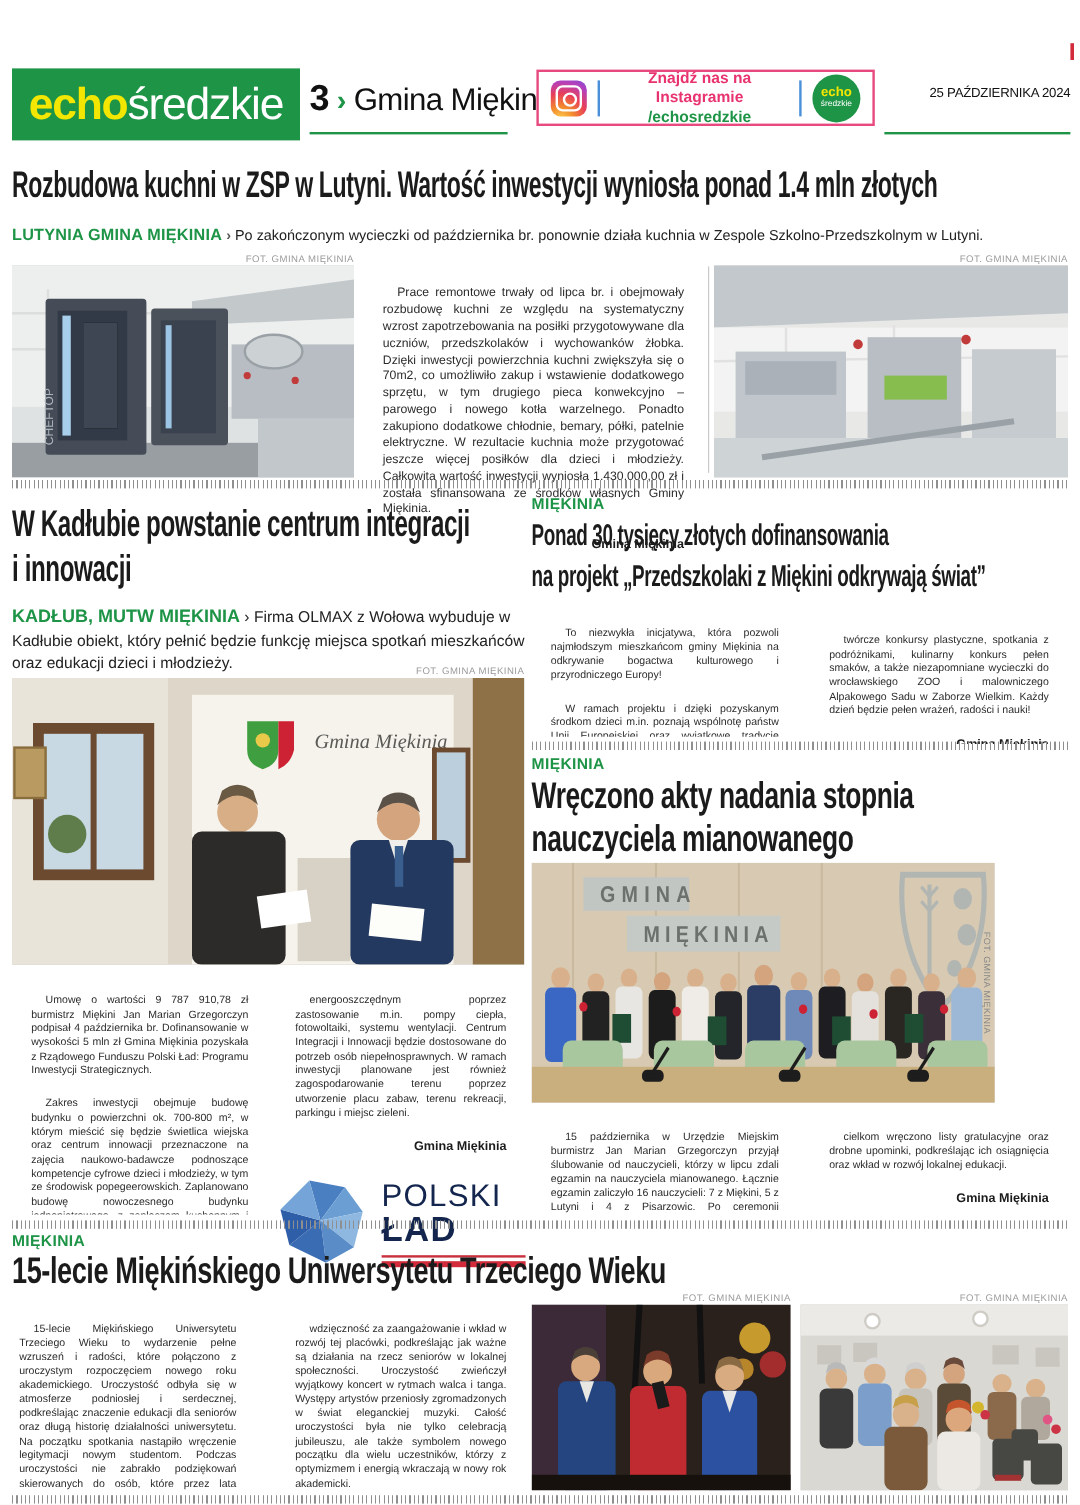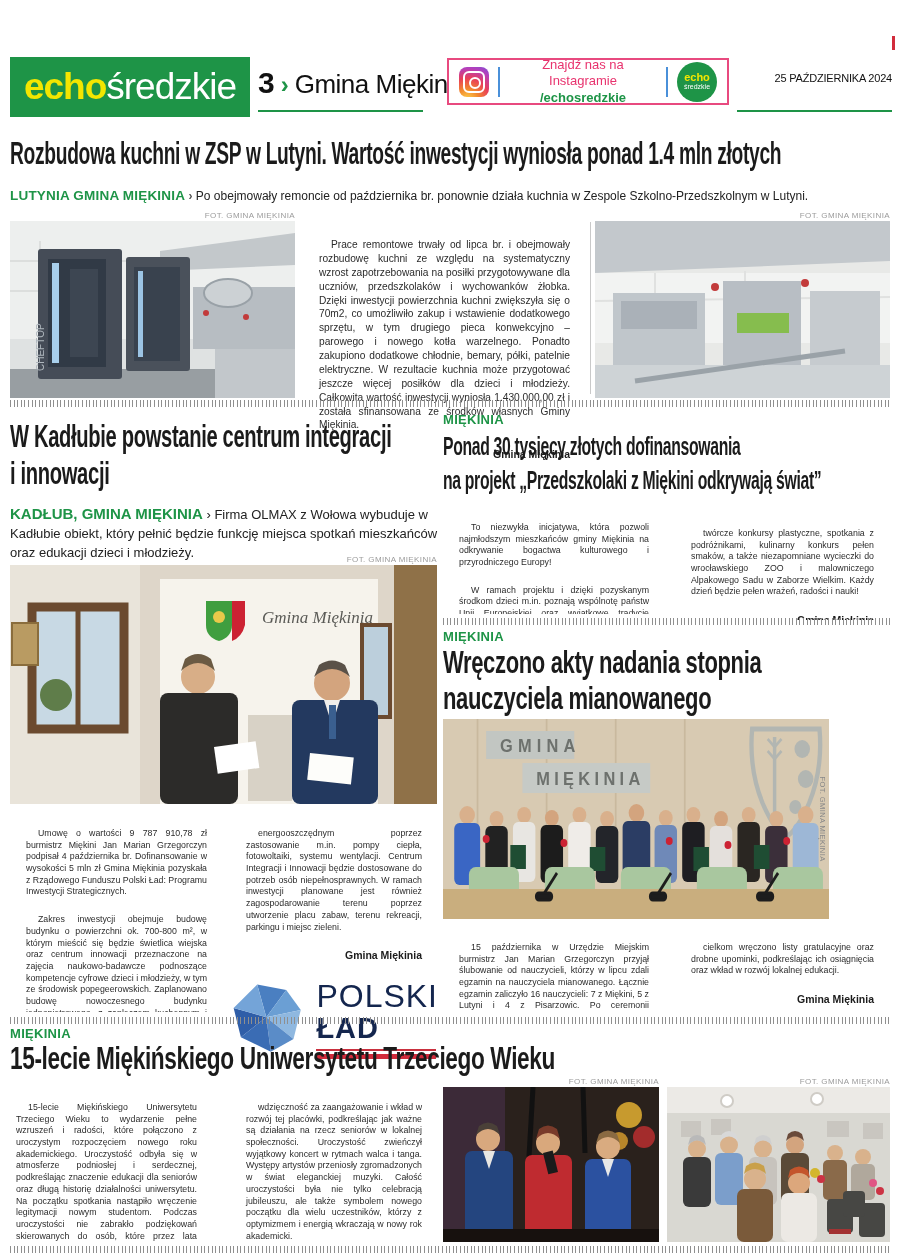--- a/index.html
+++ b/index.html
@@ -13,21 +13,21 @@
   .pageno{font-size:30px;font-weight:bold;color:#111;}
   .sec-sep{color:#1e9447;font-weight:bold;font-size:24px;margin:0 6px;}
   .section-name{font-size:26px;font-weight:500;color:#111;letter-spacing:-0.5px;}
   .green-rule{background:#1e9447;height:2px;}
   .ig-banner{border:2px solid #e84a7f;display:flex;align-items:center;gap:9px;padding:0 10px;box-sizing:border-box;background:#fff;}
   .ig-icon{width:30px;height:30px;border-radius:8px;position:relative;flex:0 0 auto;
      background:radial-gradient(circle at 28% 110%,#fdd34d 0%,#f28a2e 28%,#e94057 55%,#b63fba 80%,#7a4fd8 100%);}
   .ig-icon::before{content:"";position:absolute;inset:4px;border:2px solid #fff;border-radius:6px;}
   .ig-icon::after{content:"";position:absolute;left:10px;top:10px;width:8px;height:8px;border:2px solid #fff;border-radius:50%;}
   .ig-div{width:2px;height:30px;background:#4a90d9;flex:0 0 auto;}
-  .ig-l1{color:#e8336e;font-weight:normal;font-size:13px;line-height:1.25;}
+  .ig-l1{color:#e8336e;font-weight:bold;font-size:13px;line-height:1.25;}
   .ig-l2{color:#1e9447;font-weight:bold;font-size:13px;line-height:1.25;}
   .badge{width:40px;height:40px;border-radius:50%;background:#1e9447;display:flex;flex-direction:column;
          align-items:center;justify-content:center;flex:0 0 auto;}
   .badge-l1{color:#f3e600;font-weight:bold;font-size:11px;line-height:1;}
   .badge-l2{color:#fff;font-size:7px;line-height:1.2;}
   .date-txt{font-size:11px;font-weight:normal;color:#111;text-align:right;letter-spacing:-0.2px;}
   
   .hl{font-weight:bold;color:#1b1b1b;}
   .hl-line{display:inline-block;transform-origin:0 60%;white-space:nowrap;letter-spacing:-0.5px;}
   .kick{font-size:12px;color:#222;}
@@ -41,21 +41,21 @@
   .credit{font-size:8px;color:#9b9b9b;letter-spacing:0.4px;text-align:right;}
   .credit-vert{position:absolute;right:2px;top:50%;transform:translateY(-50%);writing-mode:vertical-rl;
                font-size:7.5px;color:#888;letter-spacing:0.4px;}
   .hatch{height:7px;background-image:repeating-linear-gradient(90deg,#8f8f8f 0,#8f8f8f 1px,transparent 1px,transparent 3.6px);}
   .vrule{width:1px;background:#c9c9c9;}
   .photo{overflow:hidden;background:#ddd;}
   .photo svg{display:block;width:100%;height:100%;}
   
   .pl-logo{display:flex;align-items:center;gap:12px;}
   .pl-text{display:flex;flex-direction:column;}
-  .pl-l1{color:#14264e;font-size:32px;letter-spacing:1px;line-height:1.05;font-weight:400;}
+  .pl-l1{color:#14264e;font-size:26px;letter-spacing:1px;line-height:1.05;font-weight:400;}
   .pl-l2{color:#14264e;font-size:29px;font-weight:bold;letter-spacing:1px;line-height:1.05;}
   .pl-flag{margin-top:5px;width:120px;}
   .pl-flag .w{height:3px;background:#ffffff;border-top:2px solid #c9303e;}
   .pl-flag .r{height:5px;background:#d22c3c;}
   .corner-mark{background:#d22c3c;}
 </style>
 </head>
 <body>
 
 <div class="page">
@@ -90,21 +90,21 @@
 
   <div class="abs date-txt" style="left:700px;top:72px;width:192px;">25 PAŹDZIERNIKA 2024</div>
   <div class="abs green-rule" style="left:737px;top:110px;width:155px;"></div>
 
   <div class="abs hl" style="left:10px;top:136px;width:885px;font-size:31px;">
     <span class="hl-line" style="transform:scaleX(0.62);">Rozbudowa kuchni w ZSP w Lutyni. Wartość inwestycji wyniosła ponad 1.4 mln złotych</span>
   </div>
   <div class="abs kick" style="left:10px;top:188px;width:880px;">
     <b>LUTYNIA  GMINA MIĘKINIA</b>
     <span class="sep">›</span>
-    <span>Po obejmowały remoncie od października br. ponownie działa kuchnia w Zespole Szkolno-Przedszkolnym w Lutyni.</span>
+    <span>Po zakończonym wycieczki od października br. ponownie działa kuchnia w Zespole Szkolno-Przedszkolnym w Lutyni.</span>
   </div>
 
   <div class="abs credit" style="left:10px;top:211px;width:285px;">FOT.  GMINA MIĘKINIA</div>
   <div class="abs photo" style="left:10px;top:221px;width:285px;height:177px;">
     <svg viewBox="0 0 285 177" preserveAspectRatio="none">
       <rect x="0" y="0" width="285" height="177" fill="#dfe2e2"></rect>
       <rect x="0" y="0" width="285" height="118" fill="#edefee"></rect>
       <line x1="0" y1="40" x2="150" y2="40" stroke="#dcdedd" stroke-width="2"></line>
       <line x1="0" y1="70" x2="60" y2="70" stroke="#dcdedd" stroke-width="2"></line>
       <line x1="30" y1="20" x2="30" y2="150" stroke="#dcdedd" stroke-width="2"></line>
@@ -154,21 +154,21 @@
     </svg>
   </div>
 
   <div class="abs hatch" style="left:10px;top:400px;width:880px;"></div>
 
   <div class="abs hl" style="left:10px;top:418px;width:430px;font-size:31px;line-height:1.2;">
     <span class="hl-line" style="transform:scaleX(0.65);">W Kadłubie powstanie centrum integracji</span><br>
     <span class="hl-line" style="transform:scaleX(0.65);">i innowacji</span>
   </div>
   <div class="abs kick-lg" style="left:10px;top:503px;width:428px;">
-    <b>KADŁUB, GMINA MIĘKINIA</b>
+    <b>KADŁUB, MUTW MIĘKINIA</b>
     <span class="sep">›</span>
     <span>Firma OLMAX z Wołowa wybuduje w Kadłubie obiekt, który pełnić będzie funkcję miejsca spotkań mieszkańców oraz edukacji dzieci i młodzieży.</span>
   </div>
 
   <div class="abs credit" style="left:10px;top:555px;width:427px;">FOT.  GMINA MIĘKINIA</div>
   <div class="abs photo" style="left:10px;top:565px;width:427px;height:239px;">
     <svg viewBox="0 0 427 239" preserveAspectRatio="none">
       <rect x="0" y="0" width="427" height="239" fill="#ded6c9"></rect>
       <rect x="0" y="0" width="130" height="239" fill="#e9e4da"></rect>
       <rect x="22" y="42" width="92" height="122" fill="#c8d9e4" stroke="#6b4a2f" stroke-width="9"></rect>
@@ -225,21 +225,21 @@
       </div>
     </div>
   </div>
 
   <div class="abs kicker-tag" style="left:443px;top:412px;">MIĘKINIA</div>
   <div class="abs hl" style="left:443px;top:430px;width:450px;font-size:25px;line-height:1.35;">
     <span class="hl-line" style="transform:scaleX(0.63);">Ponad 30 tysięcy złotych dofinansowania</span><br>
     <span class="hl-line" style="transform:scaleX(0.63);">na projekt „Przedszkolaki z Miękini odkrywają świat”</span>
   </div>
   <div class="abs bodycol" style="left:443px;top:506px;width:222px;height:108px;overflow:hidden;">
-    <p style="font-size:8.8px;">To niezwykła inicjatywa, która pozwoli najmłodszym mieszkańców gminy Miękinia na odkrywanie bogactwa kulturowego i przyrodniczego Europy!</p>
+    <p style="font-size:8.8px;">To niezwykła inicjatywa, która pozwoli najmłodszym mieszkańcom gminy Miękinia na odkrywanie bogactwa kulturowego i przyrodniczego Europy!</p>
     <p style="font-size:8.8px;">W ramach projektu i dzięki pozyskanym środkom dzieci m.in. poznają wspólnotę państw Unii Europejskiej oraz wyjątkowe tradycje związane ze świętami Bożego Narodzenia. Zorganizujemy</p>
   </div>
   <div class="abs bodycol" style="left:675px;top:512px;width:215px;height:108px;overflow:hidden;">
     <p style="font-size:8.8px;">twórcze konkursy plastyczne, spotkania z podróżnikami, kulinarny konkurs pełen smaków, a także niezapomniane wycieczki do wrocławskiego ZOO i malowniczego Alpakowego Sadu w Zaborze Wielkim. Każdy dzień będzie pełen wrażeń, radości i nauki!</p>
     <p class="byline">Gmina Miękinia</p>
   </div>
   <div class="abs hatch" style="left:443px;top:618px;width:447px;"></div>
 
   <div class="abs kicker-tag" style="left:443px;top:629px;">MIĘKINIA</div>
   <div class="abs hl" style="left:443px;top:645px;width:450px;font-size:31px;line-height:1.16;">

